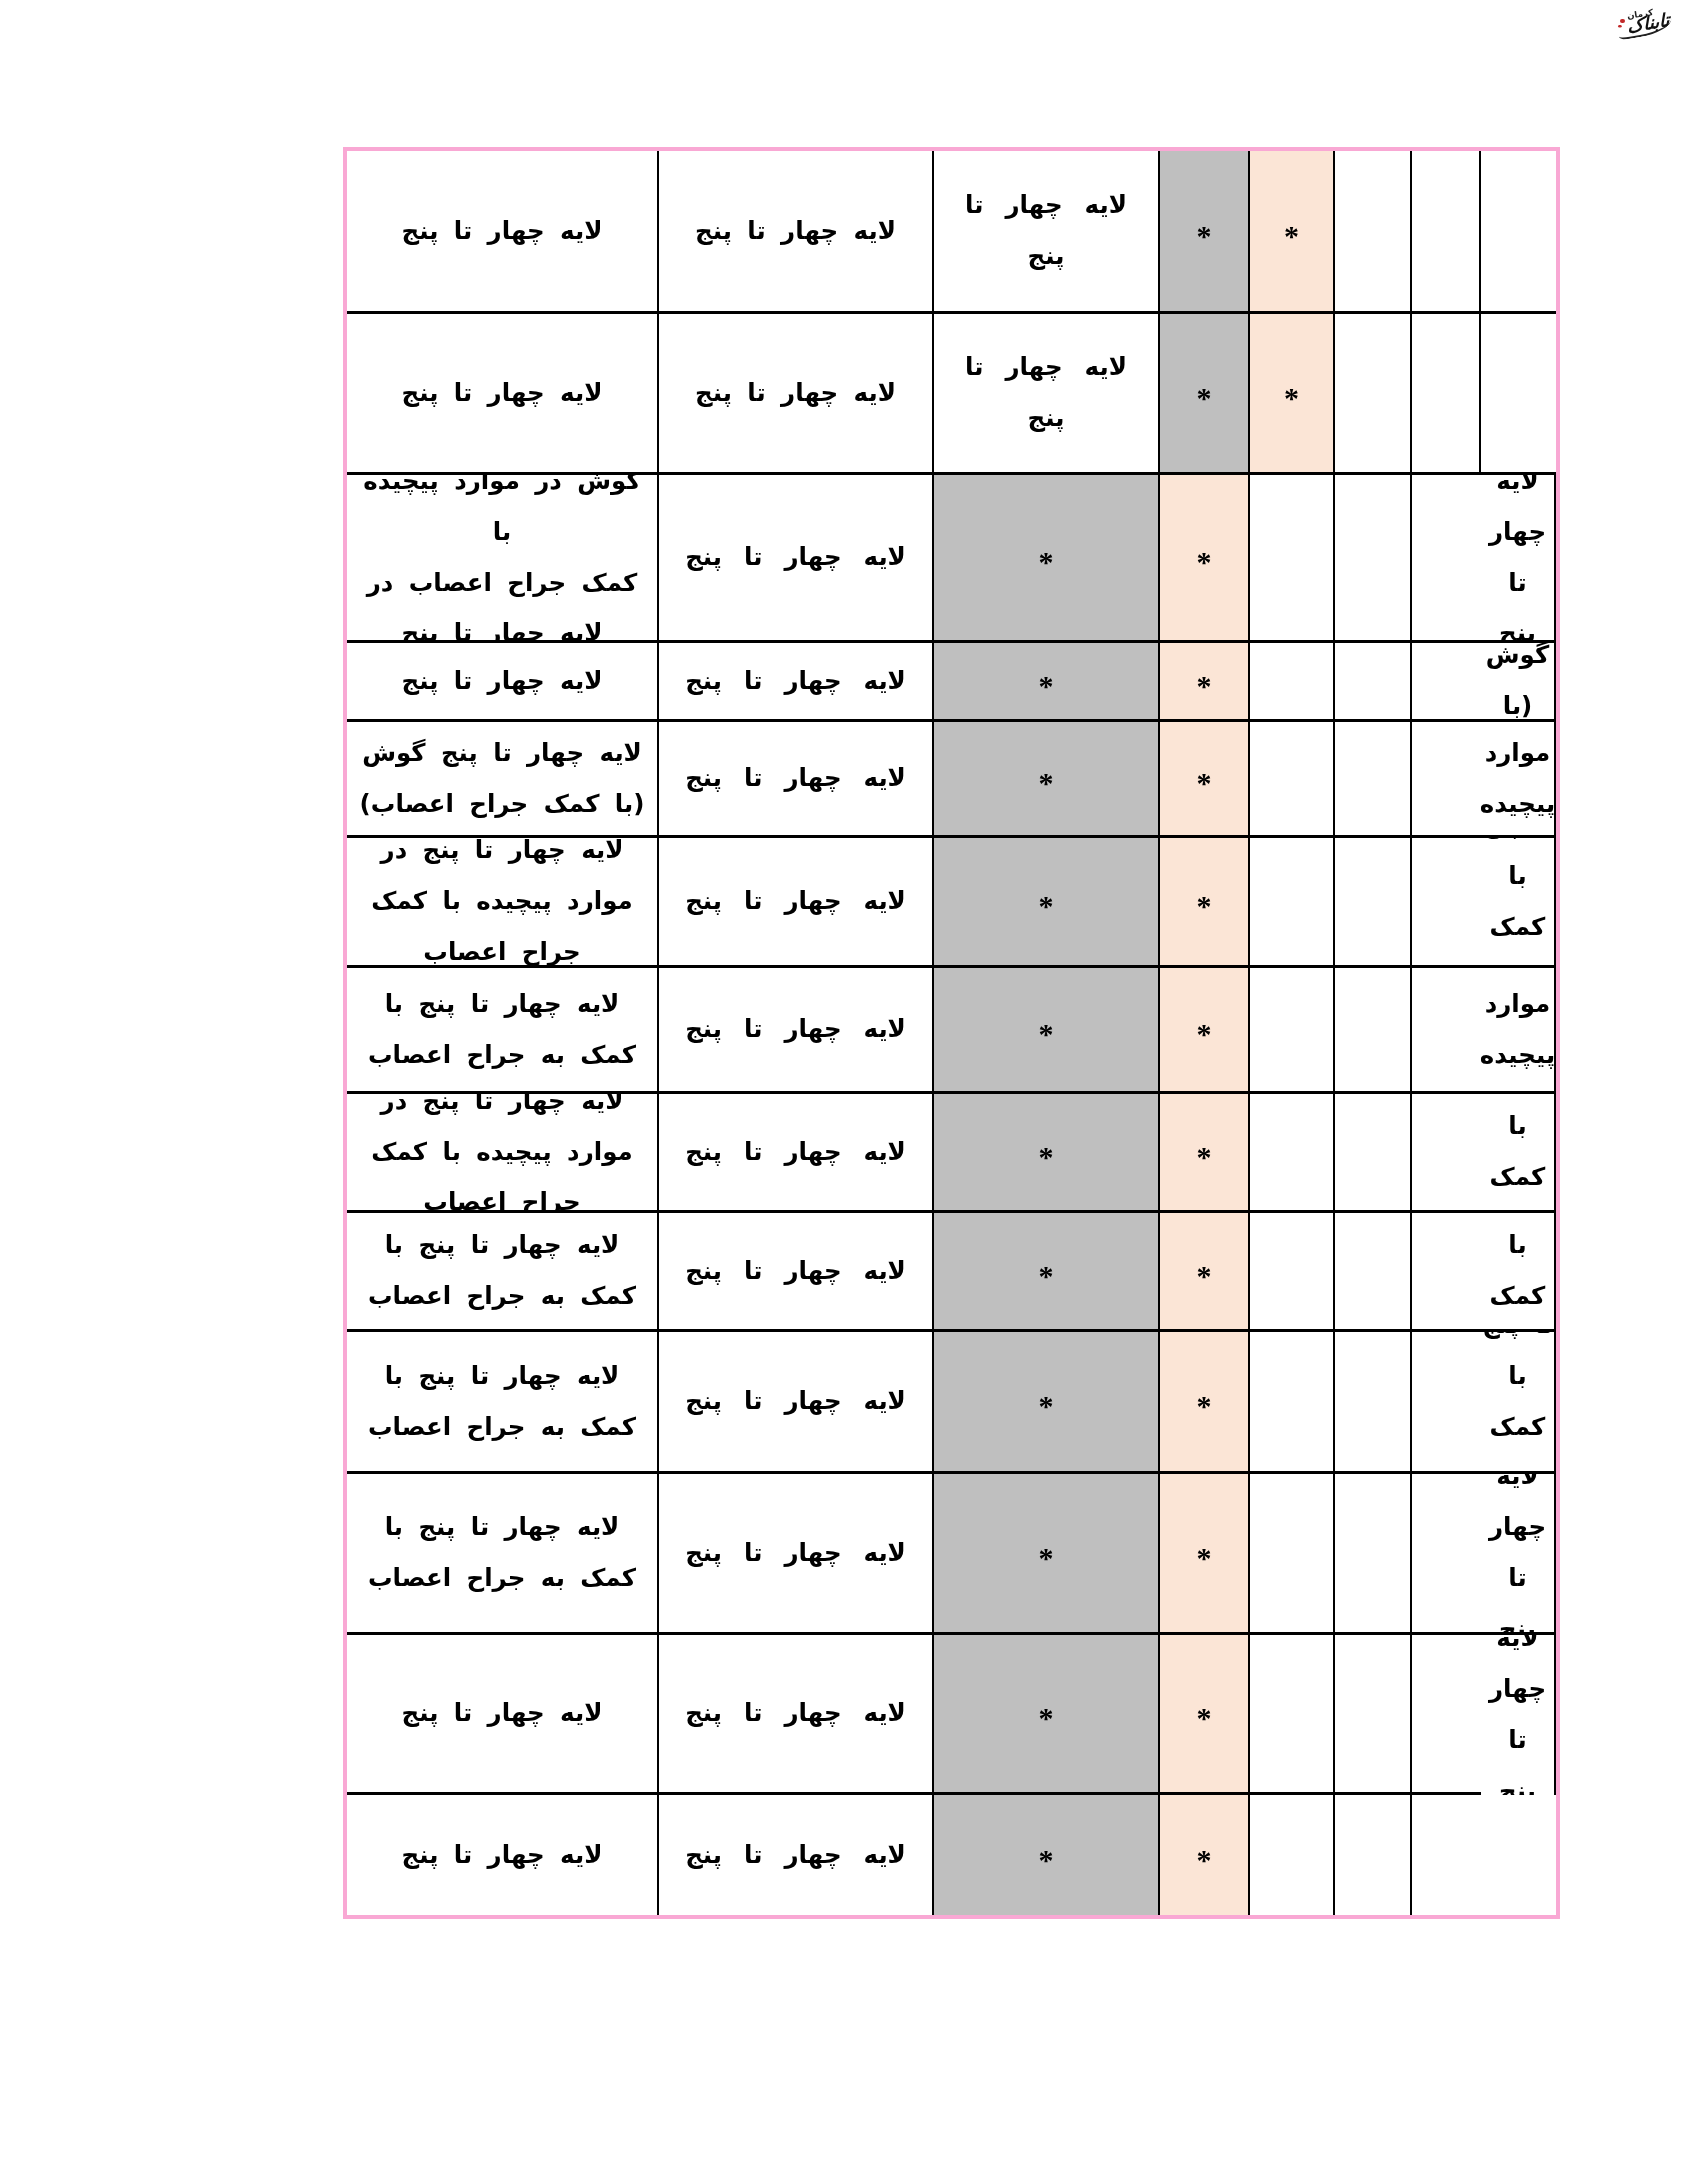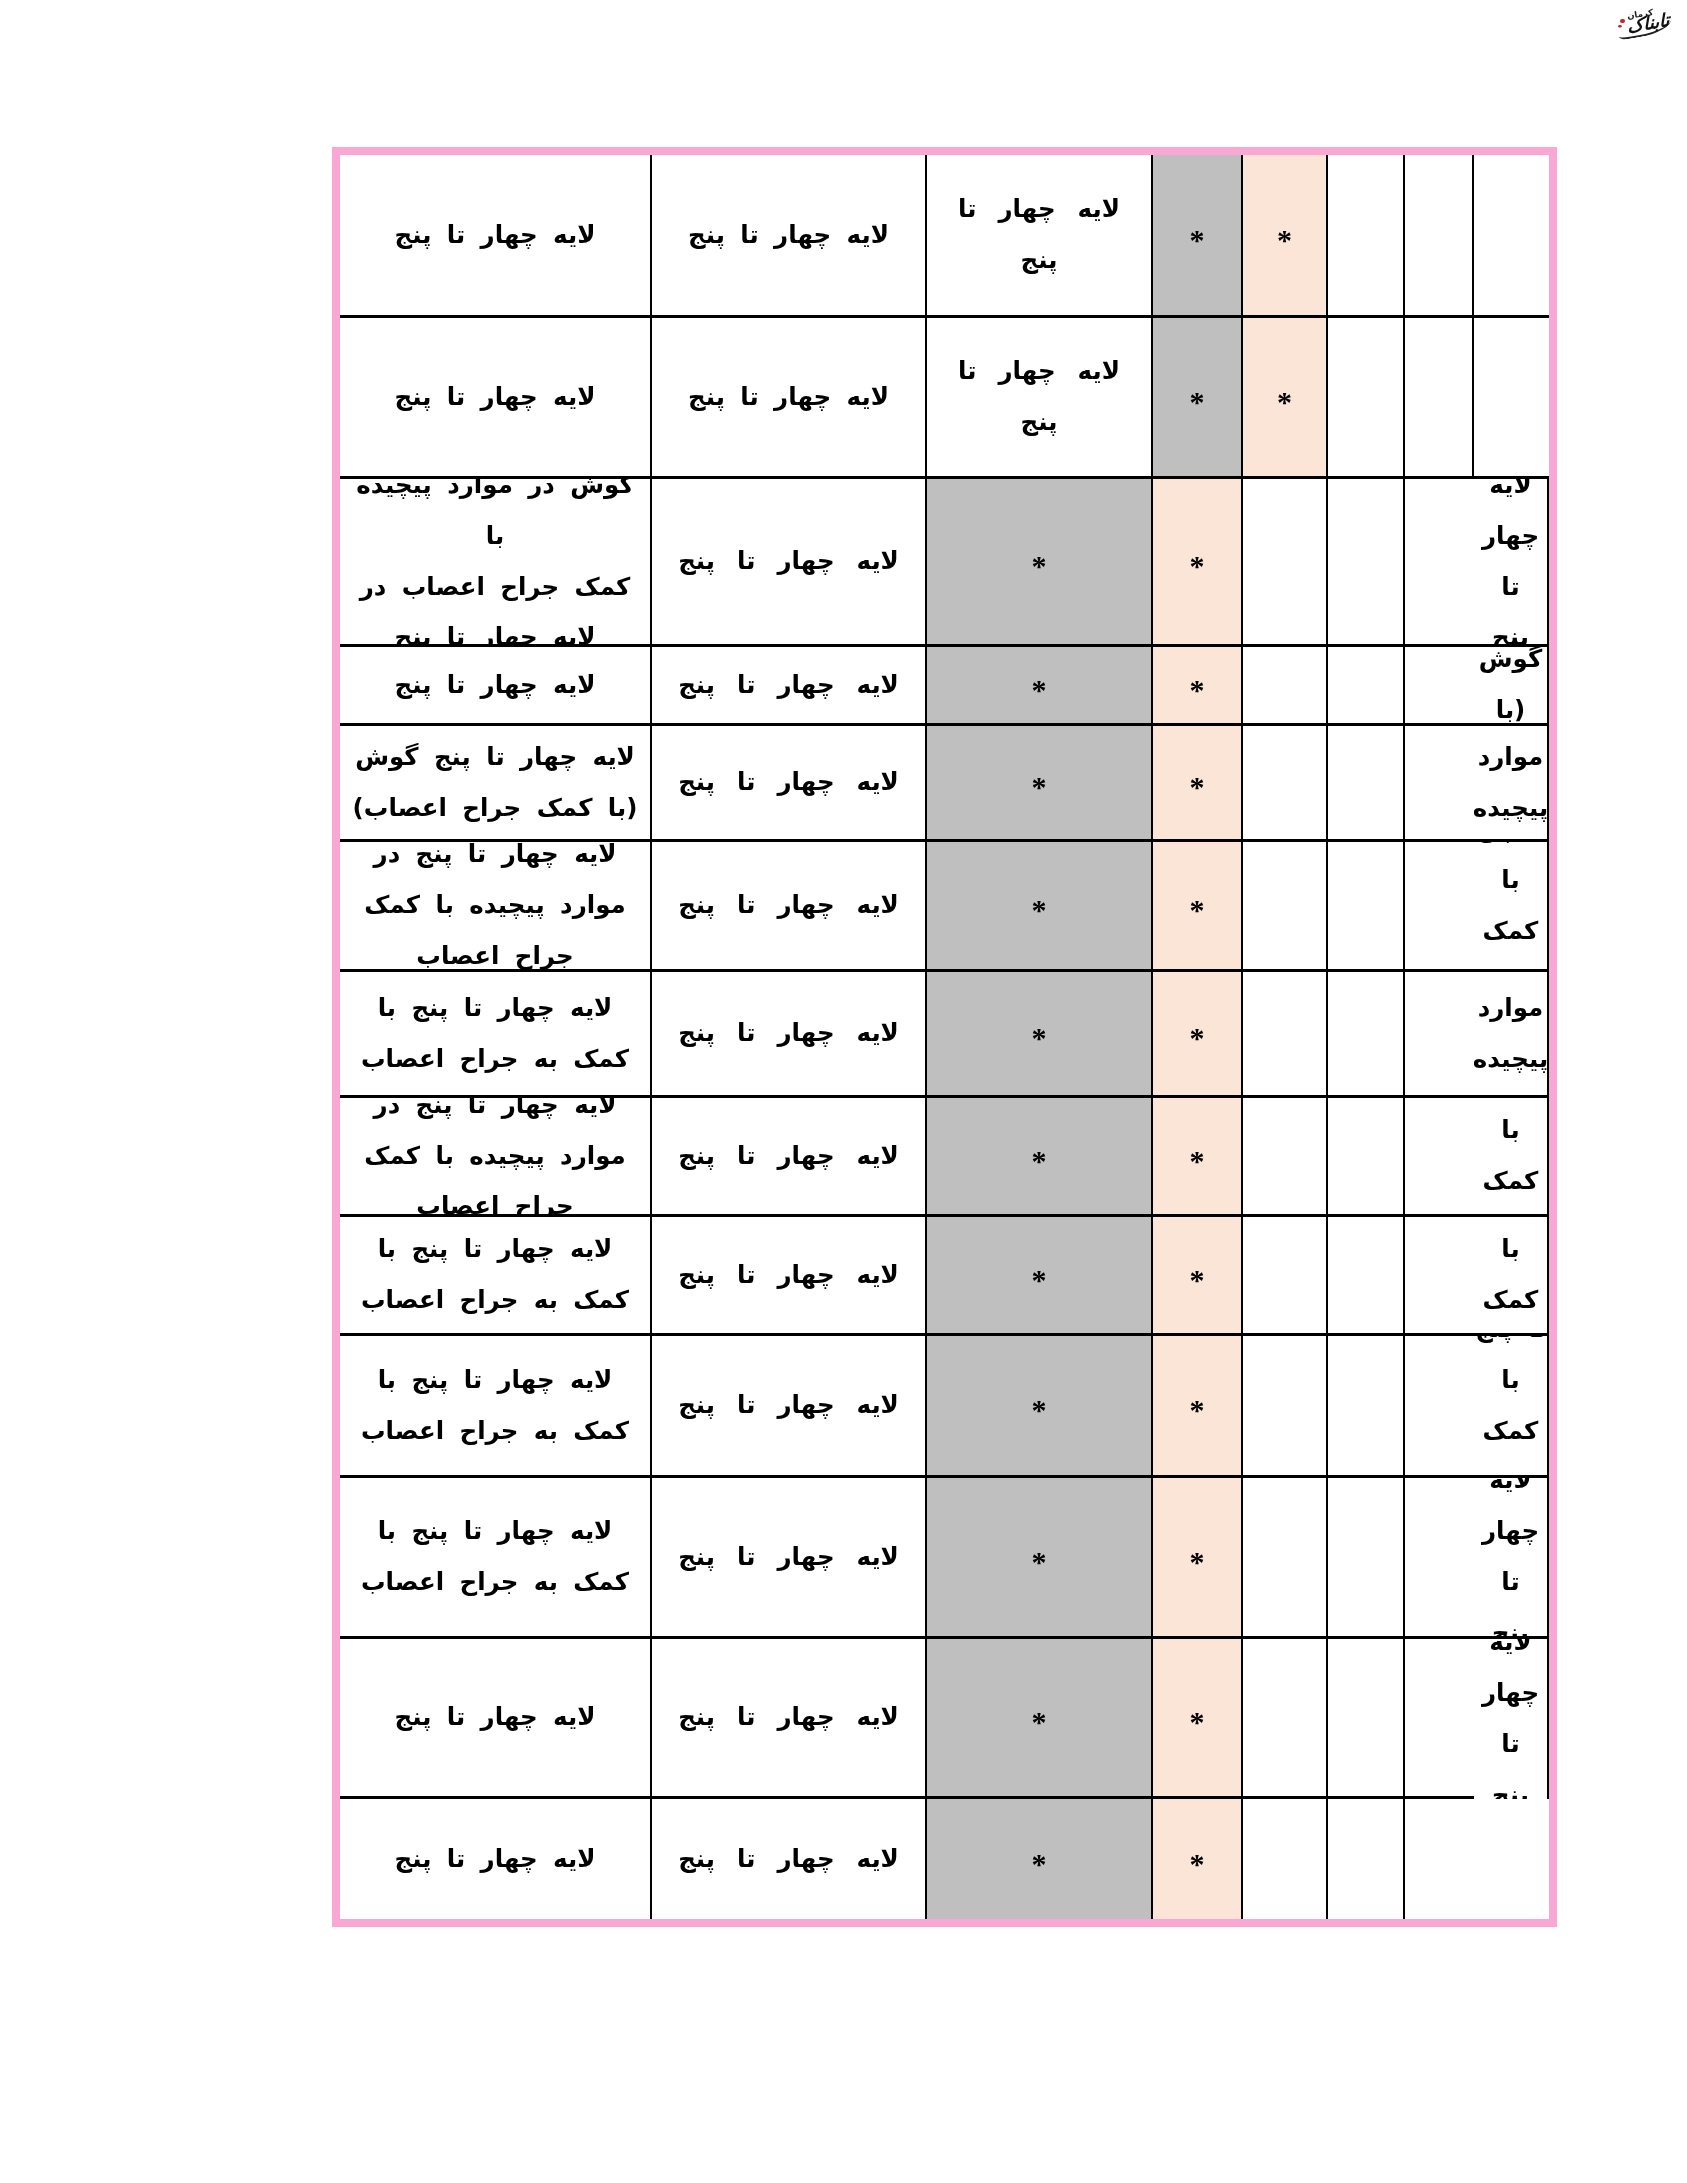--- a/index.html
+++ b/index.html
@@ -36,24 +36,24 @@
   }
   #logo .logo-accent{
     position:absolute;left:4px;top:10.6px;
     width:4.6px;height:4.6px;border-radius:50%;
     background:#c22a2a;
     box-shadow:-2.6px 5.3px 0 -0.7px #c22a2a;
   }
 
   
   #grid{
-    position:absolute;left:332px;top:147px;
+    position:absolute;left:343px;top:147px;
     display:inline-grid;
     grid-template-columns:312px 275px 226px 90px 85px 77px 69px 75px;
-    border:8px solid #f9a8d4;
+    border:4px solid #f9a8d4;
     background:#fff;
   }
   .cell{
     box-sizing:border-box;
     border-right:2.6px solid #000;
     border-bottom:3.3px solid #000;
     display:flex;align-items:center;justify-content:center;
     text-align:center;
     direction:rtl;
     overflow:hidden;

